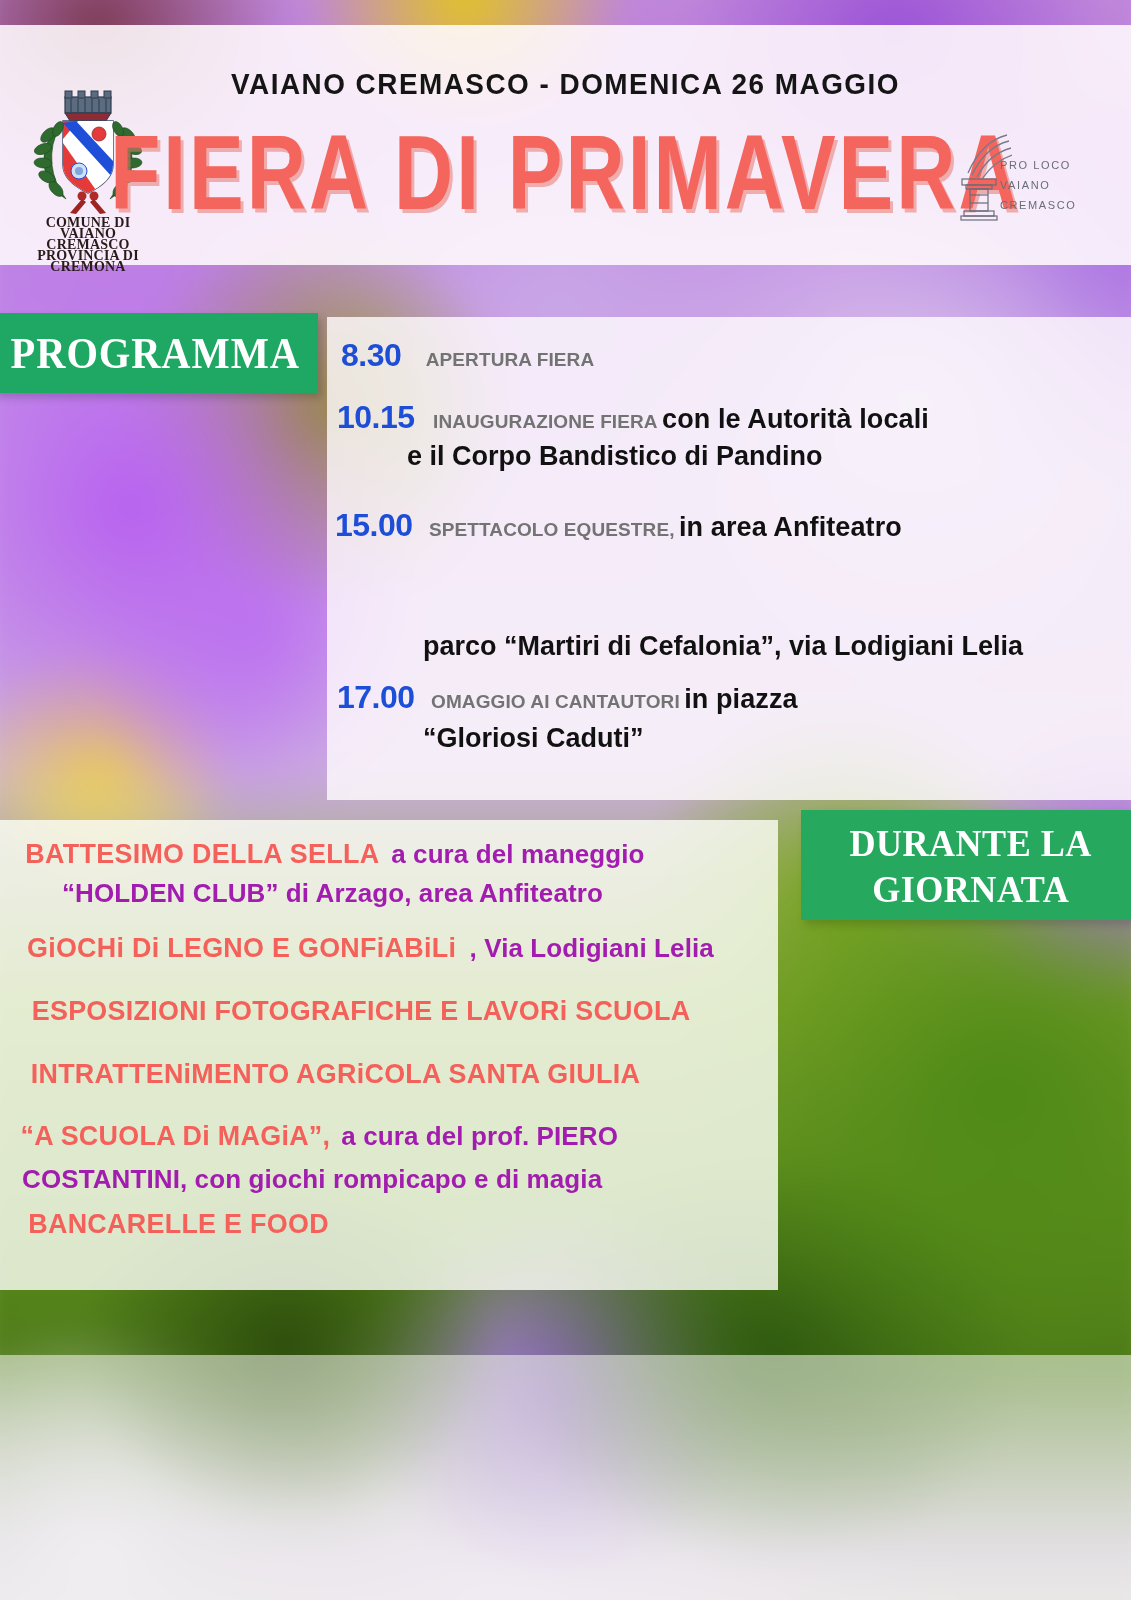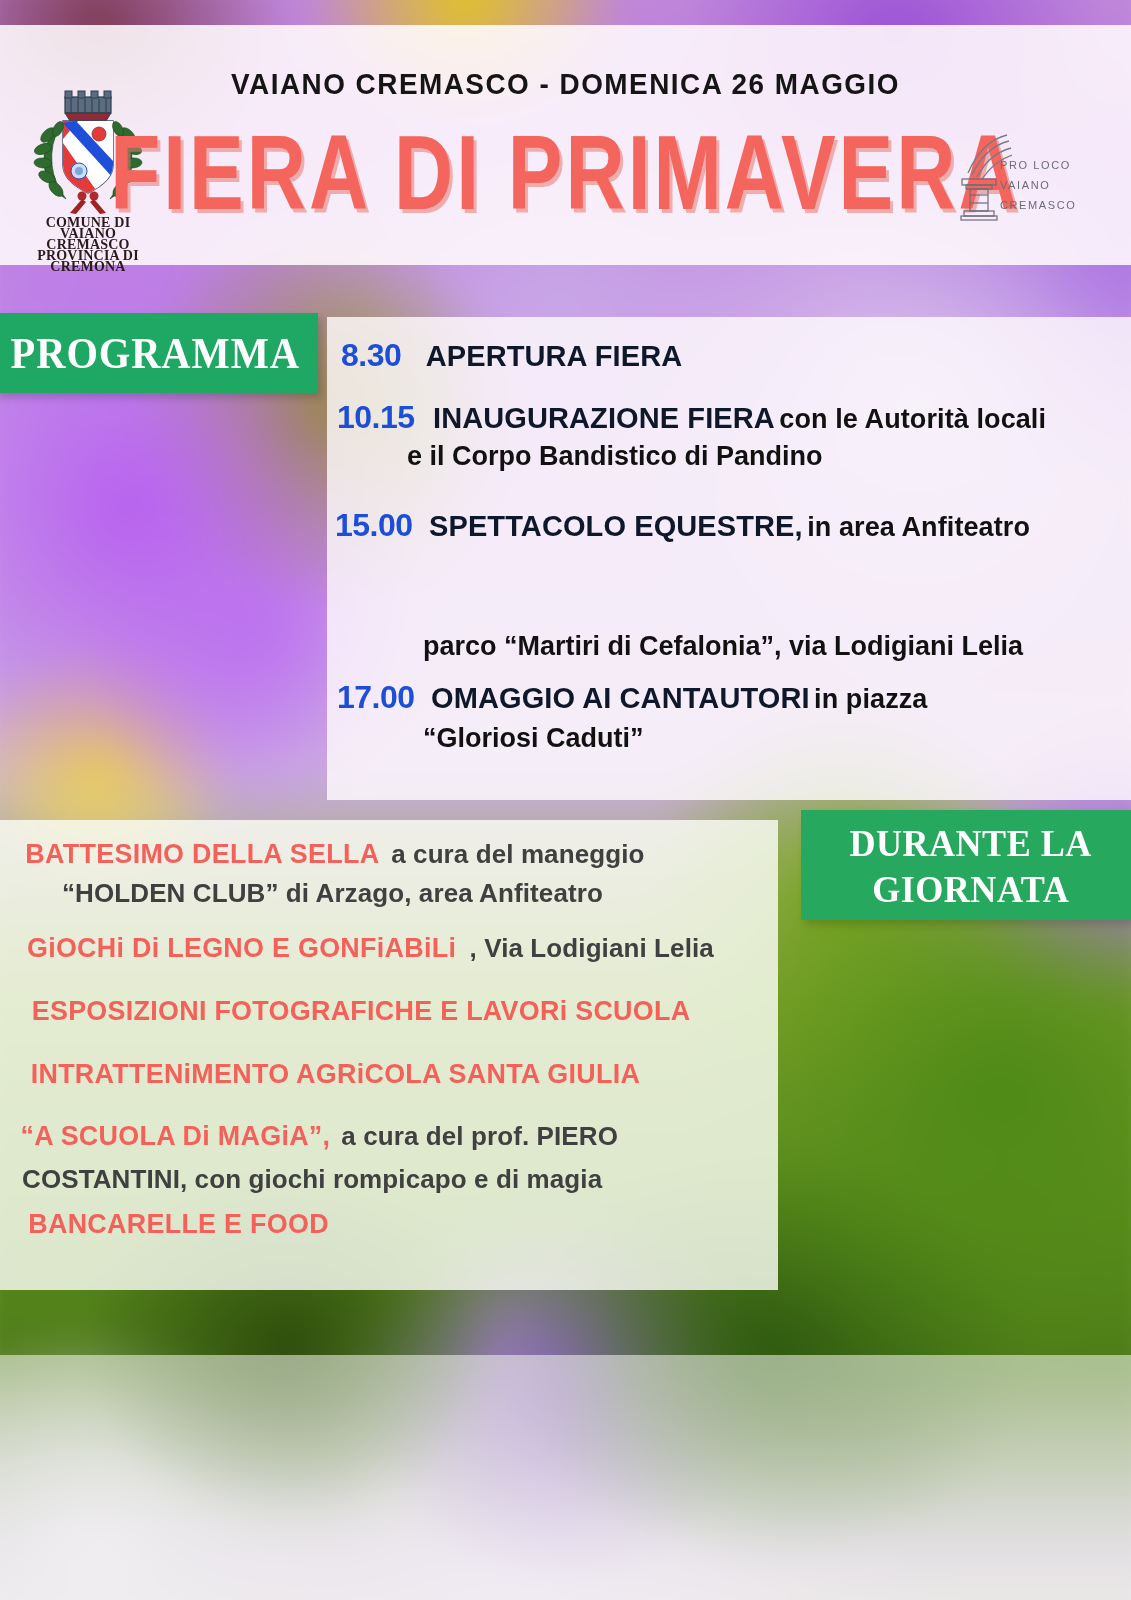--- a/index.html
+++ b/index.html
@@ -102,21 +102,21 @@
     position:absolute; left:327px; top:317px; width:804px; height:483px;
     background:rgba(255,252,254,0.80);
   }
   .prog-row { position:absolute; white-space:nowrap; }
   .prog-time {
     font-family:"Liberation Sans", sans-serif; font-weight:bold;
     font-size:32px; color:#1d4ed8; letter-spacing:-0.5px;
   }
   .prog-title {
     font-family:"Liberation Sans", sans-serif; font-weight:bold;
-    font-size:29px; color:#0f172a; letter-spacing:0.1px;
+    font-size:19px; color:#737373; letter-spacing:0.1px;
   }
   .prog-rest {
     font-family:"Liberation Sans", sans-serif; font-weight:bold;
     font-size:27px; color:#111111; letter-spacing:0.1px;
   }
   .prog-cont {
     font-family:"Liberation Sans", sans-serif; font-weight:bold;
     font-size:27px; color:#111111; white-space:nowrap;
   }
 
@@ -140,21 +140,21 @@
     background:rgba(250,252,244,0.82);
   }
   .d-row { position:absolute; white-space:nowrap; }
   .d-red {
     font-family:"Liberation Sans", sans-serif; font-weight:bold;
     font-size:28px; color:#f4605a; letter-spacing:0.3px;
     transform:scaleX(0.96); display:inline-block;
   }
   .d-black {
     font-family:"Liberation Sans", sans-serif; font-weight:bold;
-    font-size:26px; color:#404040; letter-spacing:0.1px;
+    font-size:26px; color:#a21caf; letter-spacing:0.1px;
   }
 
   
   .bottom-veil {
     position:absolute; left:0; top:1355px; width:1131px; height:245px;
     background:rgba(246,248,240,0.55);
   }
 </style>
 </head>
 <body>

